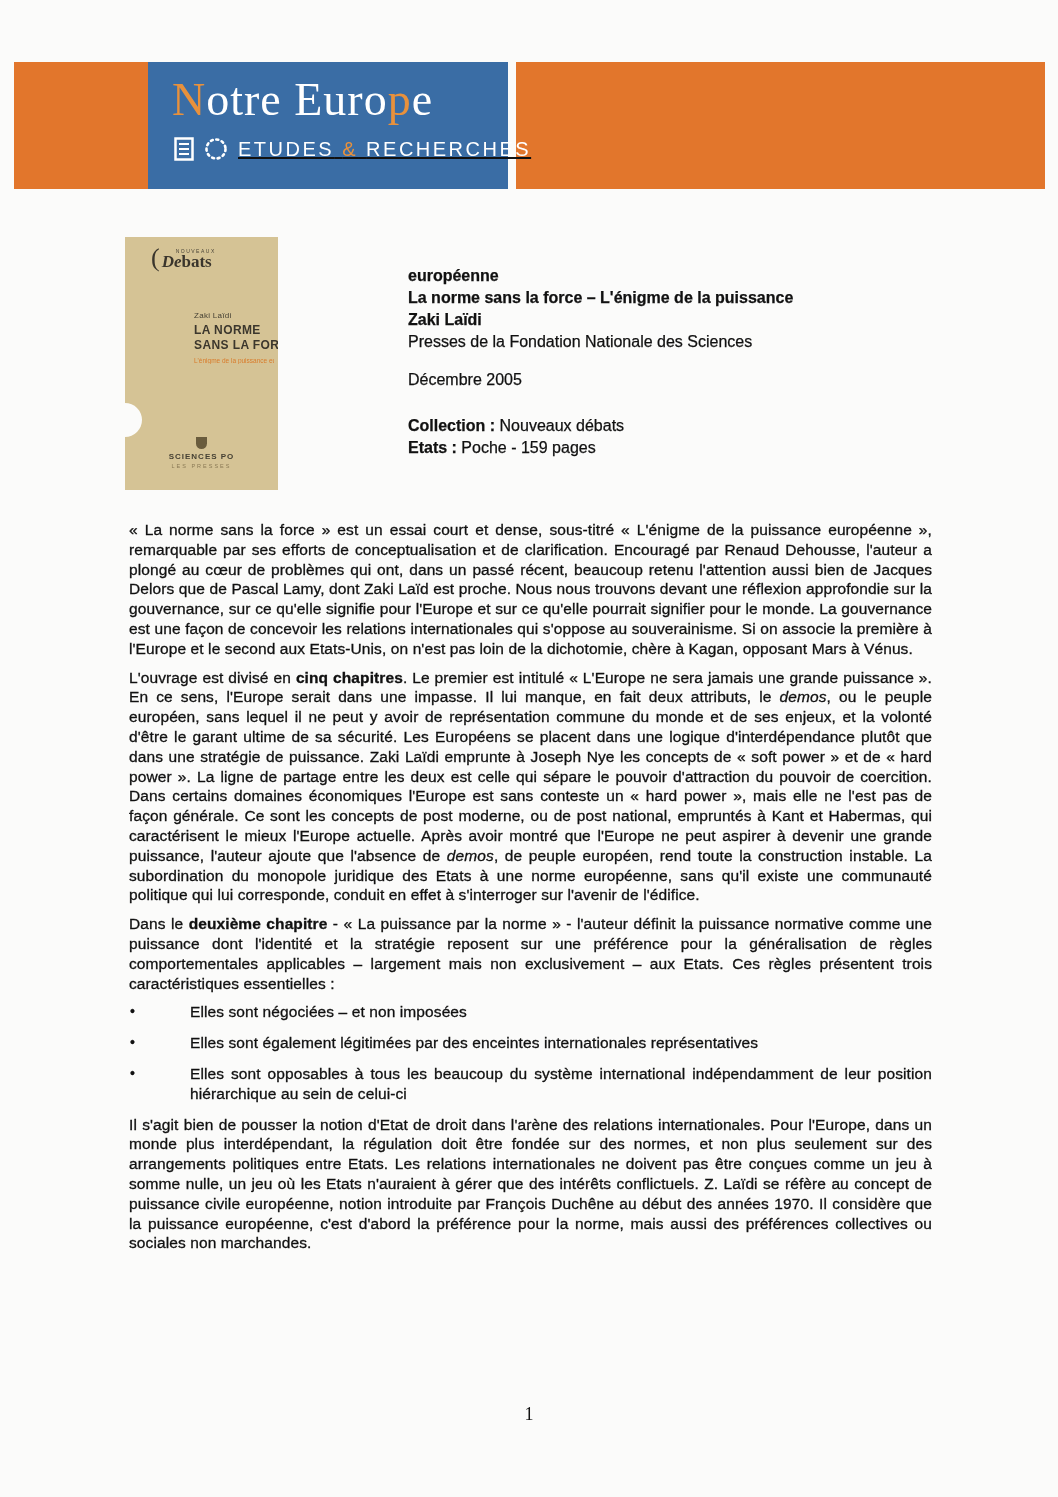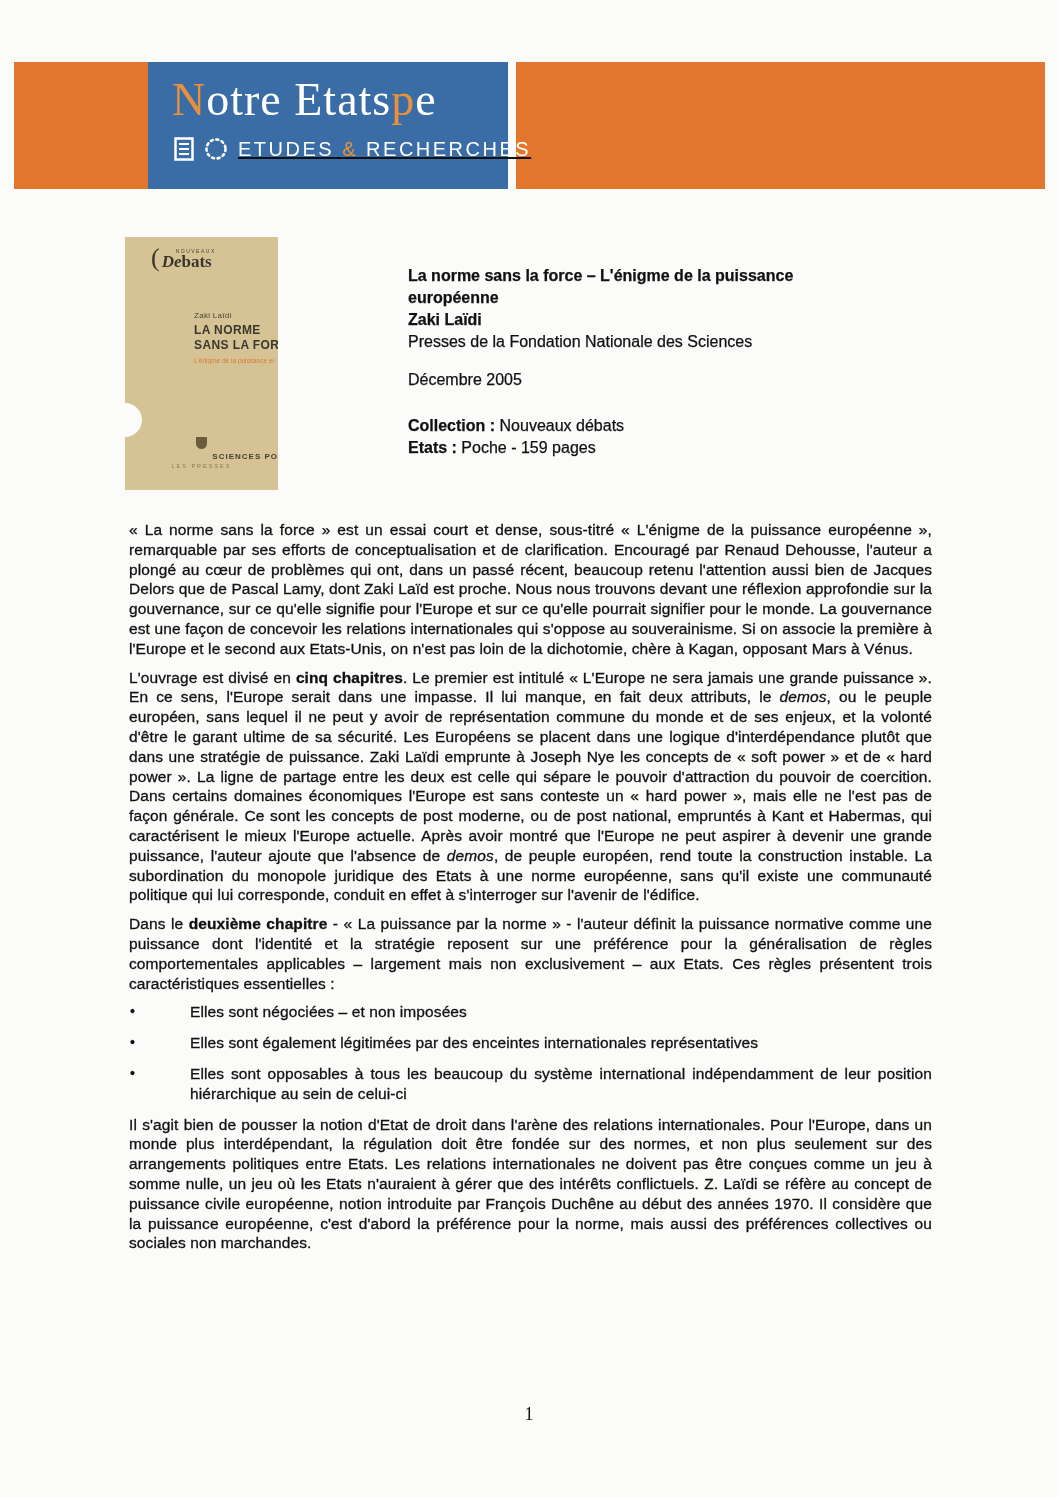--- a/index.html
+++ b/index.html
@@ -47,21 +47,21 @@
 
   .cover-title-block { position: absolute; left: 69px; top: 74px; width: 80px; }
   .cover-author { font-size: 8px; color: #454033; margin-bottom: 3px; letter-spacing: 0.3px; }
   .cover-title { font-size: 12px; font-weight: bold; line-height: 15px; letter-spacing: 0.4px; color: #3c372d; white-space: nowrap; }
   .cover-subtitle { margin-top: 4px; font-size: 6.5px; color: #d97b2a; white-space: nowrap; overflow: hidden; }
 
   .cover-notch { position: absolute; left: -17px; top: 166px; width: 34px; height: 34px; border-radius: 50%; background: #fbfbfa; }
 
   .cover-publisher { position: absolute; left: 0; right: 0; top: 200px; text-align: center; }
   .sp-emblem { width: 11px; height: 12px; margin: 0 auto 3px auto; background: #6a5c3d; border-radius: 0 0 6px 6px; }
-  .sp-name { font-size: 8px; font-weight: bold; letter-spacing: 1px; color: #454033; text-align: right; }
+  .sp-name { font-size: 8px; font-weight: bold; letter-spacing: 1px; color: #454033; }
   .sp-sub { font-size: 5.5px; letter-spacing: 2px; color: #8a7a55; margin-top: 2px; }
 
   
   .meta { position: absolute; left: 408px; top: 237px; width: 530px; font-size: 16px; -webkit-text-stroke: 0.25px #111; }
   .doc-type { font-weight: bold; letter-spacing: 0.8px; }
   .meta-title { font-weight: bold; margin-top: 28px; line-height: 22px; }
   .meta-author { font-weight: bold; line-height: 22px; }
   .meta-pub { line-height: 22px; }
   .meta-date { margin-top: 16px; line-height: 22px; }
   .meta-row { line-height: 22px; }
@@ -95,21 +95,21 @@
   }
 </style>
 </head>
 <body>
 
 <div class="page">
 
   <header class="banner">
     <div class="b-orange-left"></div>
     <div class="b-blue">
-      <div class="logo"><span class="lg-o">N</span><span>otre Etats</span><span class="lg-o">p</span><span>e</span></div>
+      <div class="logo"><span class="lg-o">N</span><span>otre Euro</span><span class="lg-o">p</span><span>e</span></div>
       <div class="tagline">
         <span class="icon">
           <svg width="20" height="24" viewBox="0 0 20 24">
             <rect x="1.5" y="1.5" width="17" height="21" fill="none" stroke="#ffffff" stroke-width="2.5"></rect>
             <line x1="5" y1="7" x2="15" y2="7" stroke="#ffffff" stroke-width="2"></line>
             <line x1="5" y1="12" x2="15" y2="12" stroke="#ffffff" stroke-width="2"></line>
             <line x1="5" y1="17" x2="15" y2="17" stroke="#ffffff" stroke-width="2"></line>
           </svg>
         </span>
         <span class="icon">
@@ -141,22 +141,22 @@
     <div class="cover-notch"></div>
     <div class="cover-publisher">
       <div class="sp-emblem"></div>
       <div class="sp-name">SCIENCES PO</div>
       <div class="sp-sub">LES PRESSES</div>
     </div>
   </div>
 
   <section class="meta">
     <div class="meta-title">
+      <div>européenne</div>
       <div>La norme sans la force – L'énigme de la puissance</div>
-      <div>européenne</div>
     </div>
     <div class="meta-author">Zaki Laïdi</div>
     <div class="meta-pub">
       <div>Presses de la Fondation Nationale des Sciences</div>
     </div>
     <div class="meta-date">Décembre 2005</div>
     <div class="meta-row meta-collection"><span class="meta-label">Collection :</span><span> Nouveaux débats</span></div>
     <div class="meta-row"><span class="meta-label">Etats :</span><span> Poche - 159 pages</span></div>
   </section>
 

